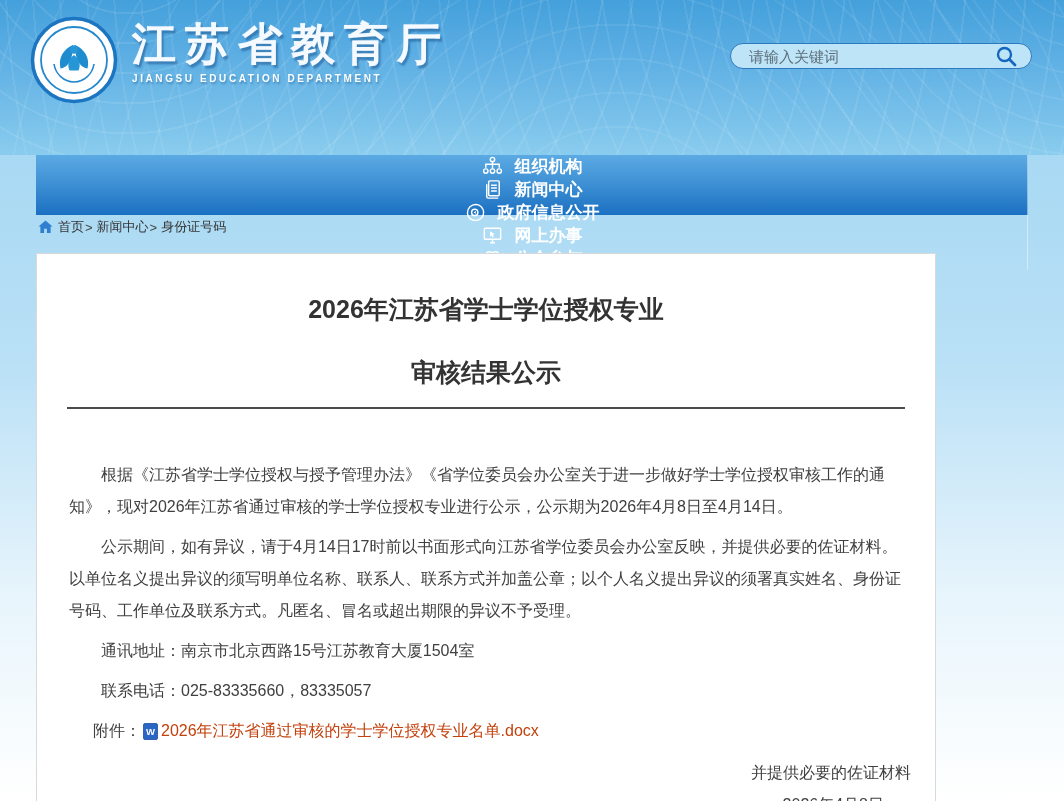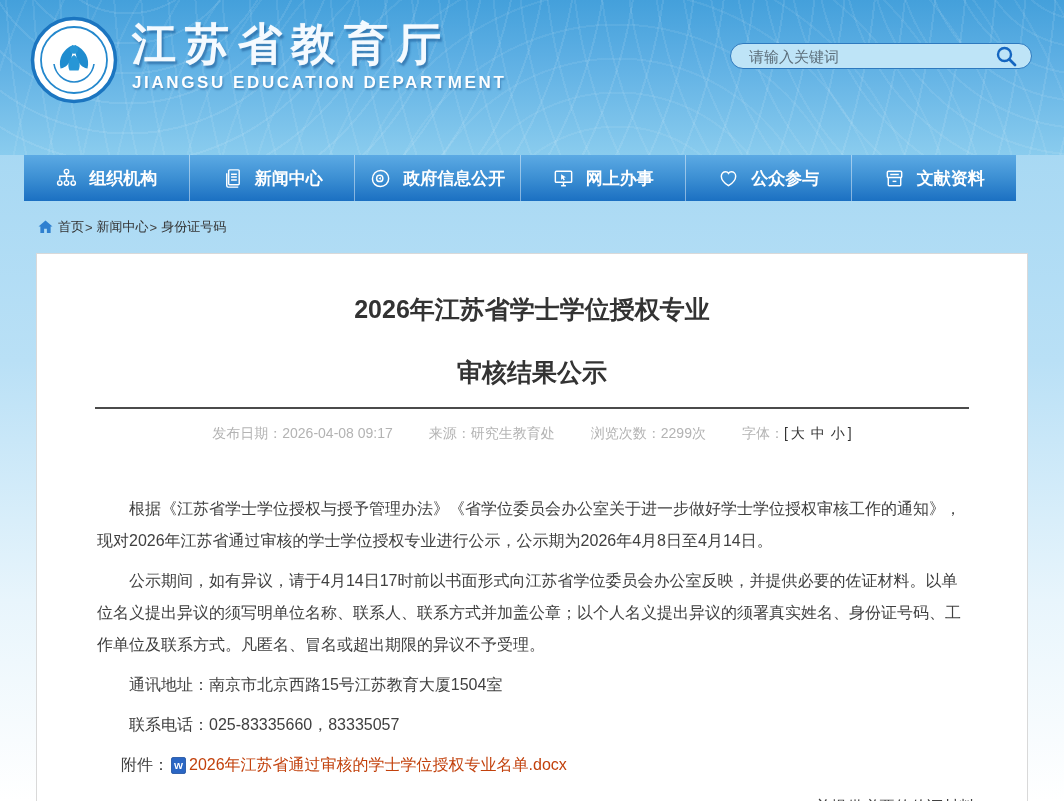--- a/index.html
+++ b/index.html
@@ -28,62 +28,62 @@
       repeating-radial-gradient(circle at 102% -40%, rgba(255,255,255,.08) 0 2px, transparent 2px 27px);
   }
   .logo { position:absolute; left:30px; top:16px; width:88px; height:88px; cursor:pointer; }
   .site-title { position:absolute; left:132px; top:20px; }
   .site-name {
     font-size:44px; font-weight:bold; color:#f4faff; letter-spacing:9px; line-height:1.1;
     text-shadow:2px 3px 2px rgba(25,85,145,.55), 0 0 1px rgba(255,255,255,.6);
     white-space:nowrap;
   }
   .site-name-en {
-    margin-top:5px; font-size:17px; font-weight:bold; color:#fdfeff; letter-spacing:2.6px;
+    margin-top:5px; font-size:10px; font-weight:bold; color:#fdfeff; letter-spacing:2.6px;
     text-shadow:1px 2px 2px rgba(25,85,145,.45); white-space:nowrap;
   }
   .search-box {
     position:absolute; right:32px; top:43px; width:302px; height:26px;
     background:#bee4f7; border:1px solid #2e7abf; border-radius:19px;
     display:flex; align-items:center; padding:0 12px 0 16px; z-index:2;
   }
   .search-input {
     flex:1; border:none; background:transparent; outline:none;
     font-size:15px; color:#334; font-family:inherit;
   }
   .search-input::placeholder { color:#5c6e7a; opacity:1; }
   .search-btn { width:26px; height:26px; cursor:pointer; flex:0 0 auto; display:flex; align-items:center; justify-content:center; }
 
   
   .nav {
-    position:absolute; top:155px; left:24px; width:992px; height:46px;
-    display:flex; background:linear-gradient(180deg,#5caae4 0%,#3c8fd3 50%,#1b70c2 100%);
+    position:absolute; top:155px; left:36px; width:992px; height:60px;
+    display:flex; background:linear-gradient(180deg,#5caae4 0%,#3c8fd3 50%,#1b70c2 100%);flex-direction:column;
   }
   .nav-item {
     flex:1; display:flex; align-items:center; justify-content:center; gap:11px;
     color:#fff; font-size:17px; font-weight:bold; cursor:pointer;
     border-right:1px solid rgba(255,255,255,.45); white-space:nowrap;
   }
   .nav-item:last-child { border-right:none; }
   .nav-icon { width:23px; height:23px; flex:0 0 auto; }
 
   
   .breadcrumb {
     position:absolute; top:201px; left:38px; height:52px;
     display:flex; align-items:center; font-size:13px; color:#333;
   }
   .crumb-home-icon { width:15px; height:14px; margin-right:5px; cursor:pointer; }
   .crumb-link { cursor:pointer; }
   .crumb-sep { margin:0 4px 0 1px; color:#444; }
 
   
   .card {
-    position:absolute; top:253px; left:36px; width:992px; height:548px;
+    position:absolute; top:253px; left:36px; width:900px; height:548px;
     background:#fff; border:1px solid #d9d9d9; border-bottom:none;
-    padding:0 52px;
+    padding:0 24px;
   }
   .article-title { text-align:center; font-size:25px; font-weight:bold; color:#333; line-height:1.2; }
   .article-title.line1 { margin-top:40px; }
   .article-title.line2 { margin-top:33px; }
   .title-rule { height:2px; background:#4b4b4b; margin:20px 6px 0; }
   .meta-row {
     margin-top:16px; display:flex; justify-content:center; align-items:center;
     gap:36px; font-size:14px; color:#b3b3b3; white-space:nowrap;
   }
   .font-controls { color:#b3b3b3; }
@@ -196,28 +196,20 @@
     <span class="crumb-link">身份证号码</span>
   </div>
 
   <div class="card">
 
     <div class="article-title line1">2026年江苏省学士学位授权专业</div>
     <div class="article-title line2">审核结果公示</div>
 
     <div class="title-rule"></div>
 
-    <div class="meta-row">
-      <span>发布日期：2026-04-08 09:17</span>
-      <span>来源：研究生教育处</span>
-      <span>浏览次数：2299次</span>
-      <span class="font-controls">
-        <span>字体：</span><span class="bracket">[</span><span class="font-size-btn">大</span><span class="font-size-btn">中</span><span class="font-size-btn">小</span><span class="bracket">]</span>
-      </span>
-    </div>
 
     <div class="article-body">
       <p>根据《江苏省学士学位授权与授予管理办法》《省学位委员会办公室关于进一步做好学士学位授权审核工作的通知》，现对2026年江苏省通过审核的学士学位授权专业进行公示，公示期为2026年4月8日至4月14日。</p>
       <p>公示期间，如有异议，请于4月14日17时前以书面形式向江苏省学位委员会办公室反映，并提供必要的佐证材料。以单位名义提出异议的须写明单位名称、联系人、联系方式并加盖公章；以个人名义提出异议的须署真实姓名、身份证号码、工作单位及联系方式。凡匿名、冒名或超出期限的异议不予受理。</p>
       <p>通讯地址：南京市北京西路15号江苏教育大厦1504室</p>
       <p>联系电话：025-83335660，83335057</p>
       <div class="attach-line">
         <span>附件：</span>
         <svg class="word-icon" viewBox="0 0 15 17">
           <rect x="0.5" y="0.5" width="14" height="16" rx="1.5" fill="#2a66c4" stroke="#1d4f9e" stroke-width="0.8"></rect>

